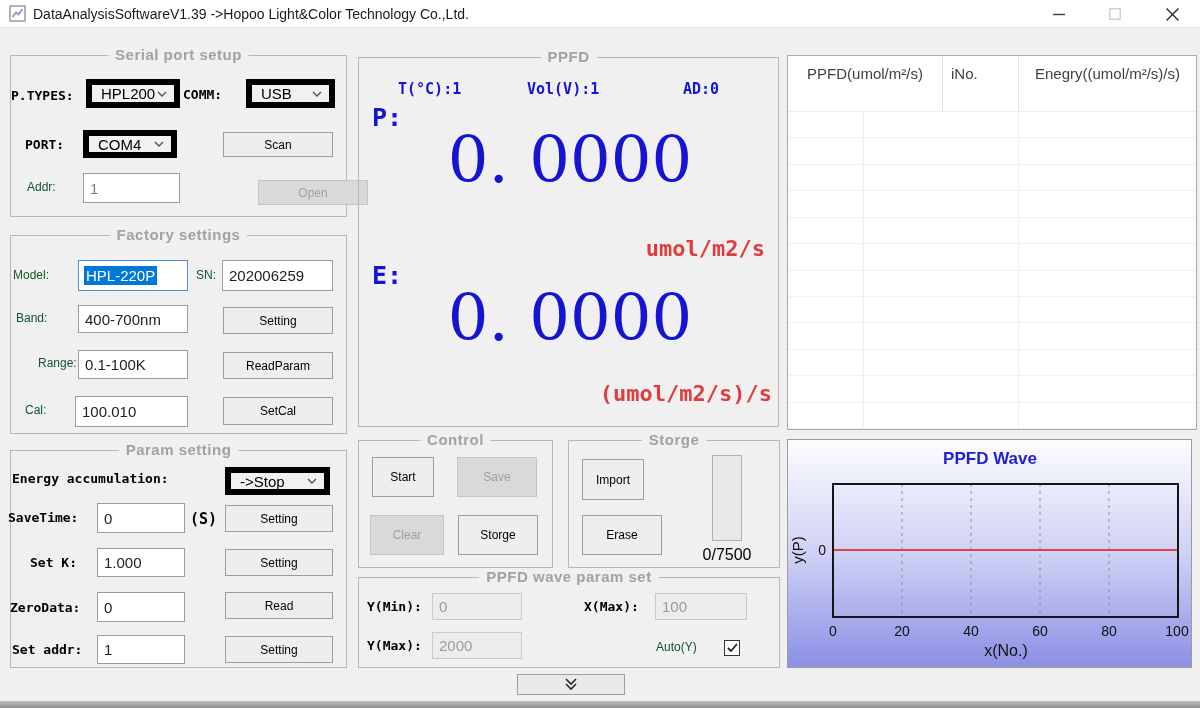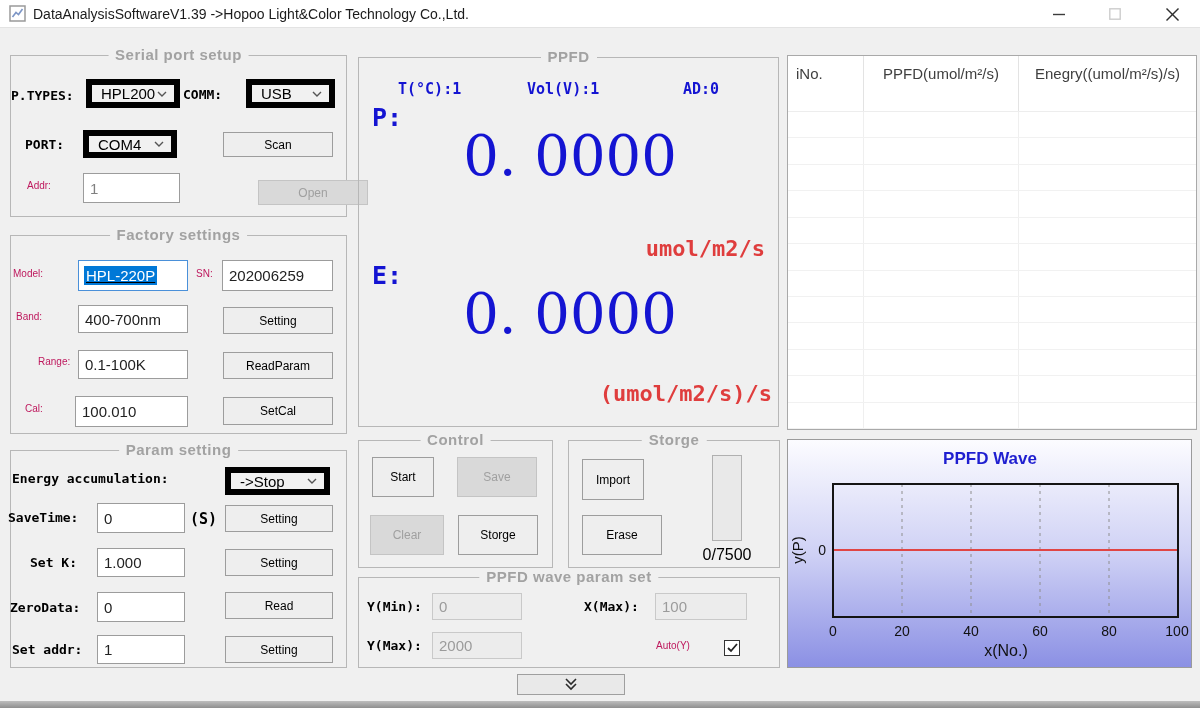--- a/index.html
+++ b/index.html
@@ -10,41 +10,41 @@
   
   .titlebar { position:absolute; left:0; top:0; width:1200px; height:28px; background:#ffffff; border-bottom:1px solid #e3e3e3; }
   .titlebar .apptitle { position:absolute; left:33px; top:6px; font-size:14px; color:#1b1b1b; white-space:nowrap; }
   .appicon { position:absolute; left:9px; top:5px; width:17px; height:17px; }
   .wbtn { position:absolute; top:0; height:28px; width:36px; display:flex; align-items:center; justify-content:center; }
 
   
   .group { position:absolute; border:1px solid #b7b7b7; }
   .gtitle { position:absolute; top:-10px; left:50%; transform:translateX(-50%); background:#f0f0f0; padding:0 7px; color:#a2a2a2; font-weight:bold; font-size:15px; white-space:nowrap; letter-spacing:0.5px; }
 
-  .lbl { position:absolute; font-size:10px; color:#be185d; white-space:nowrap;text-align:center; }
+  .lbl { position:absolute; font-size:12px; color:#14532d; white-space:nowrap;text-align:center; }
   .mlbl { position:absolute; font-family:"DejaVu Sans Mono", monospace; font-weight:bold; font-size:13px; color:#000; white-space:nowrap; }
 
   .btn { position:absolute; background:#eeeeee; border:1px solid #9d9d9d; font-size:12px; color:#000;
          display:flex; align-items:center; justify-content:center; font-family:"Liberation Sans",sans-serif; }
   .btn.dis { background:#d9d9d9; border-color:#c4c4c4; color:#a0a0a0; }
 
   .combo { position:absolute; background:#f1f1f1; border:6px solid #000000; font-size:15px; color:#000;
            display:flex; align-items:center; padding-left:9px; }
   .combo svg { position:absolute; right:7px; top:50%; transform:translateY(-50%); }
 
   .inp { position:absolute; background:#ffffff; border:1px solid #9c9c9c; font-size:15px; color:#222;
          padding-left:6px; font-family:"Liberation Sans",sans-serif; }
   .inp.grey { color:#808080; }
   .inp.dis { background:#ececec; border-color:#c9c9c9; color:#9b9b9b; }
   .inpdiv { position:absolute; background:#ffffff; border:1px solid #4a90d9; display:flex; align-items:center; padding-left:5px; font-size:15px; }
   .inpdiv .sel { background:#0078d7; color:#ffffff; padding:1px 2px; }
 
   
   .bluemono { position:absolute; font-family:"DejaVu Sans Mono", monospace; font-weight:bold; color:#1414d2; white-space:nowrap; }
-  .bignum { position:absolute; font-family:"DejaVu Serif", serif; color:#1414d2; font-size:56px; line-height:1; text-align:center; white-space:nowrap; }
+  .bignum { position:absolute; font-family:"DejaVu Serif", serif; color:#1414d2; font-size:64px; line-height:1; text-align:center; white-space:nowrap; }
   .redunit { position:absolute; font-family:"DejaVu Sans Mono", monospace; font-weight:bold; color:#df3d3d; font-size:22px; text-align:right; white-space:nowrap; }
 
   
   .datatable { position:absolute; left:787px; top:55px; width:410px; height:375px; background:#ffffff; border:1px solid #a9a9a9; display:flex; flex-direction:column; }
   .thead { display:flex; height:56px; border-bottom:1px solid #ededed; }
   .th { font-size:15px; color:#3f3f3f; padding-top:9px; }
   .th1 { width:76px; padding-left:8px; border-right:1px solid #e3e3e3; }
   .th2 { width:155px; text-align:center; border-right:1px solid #e3e3e3; }
   .th3 { flex:1; text-align:center; }
   .tbody { flex:1; display:flex; flex-direction:column; }
@@ -121,21 +121,21 @@
   </div>
   <button class="btn" style="left:223px;top:132px;width:110px;height:25px;">Scan</button>
   <span class="lbl" style="left:27px;top:180px;">Addr:</span>
   <input class="inp grey" style="left: 83px; top: 173px; width: 97px; height: 30px;" value="1">
   <button class="btn dis" style="left:223px;top:180px;width:110px;height:25px;margin-left:35px;">Open</button>
 
   <div class="group" style="left:10px;top:235px;width:337px;height:199px;">
     <span class="gtitle">Factory settings</span>
   </div>
   <span class="lbl" style="left:13px;top:268px;">Model:</span>
-  <div class="inpdiv" style="left:78px;top:260px;width:110px;height:31px;text-decoration:underline;">
+  <div class="inpdiv" style="left:78px;top:260px;width:110px;height:31px;">
     <span class="sel">HPL-220P</span>
   </div>
   <span class="lbl" style="left:196px;top:268px;">SN:</span>
   <input class="inp" style="left: 222px; top: 260px; width: 111px; height: 31px;" value="202006259">
   <span class="lbl" style="left:16px;top:311px;">Band:</span>
   <input class="inp" style="left: 78px; top: 305px; width: 110px; height: 28px;" value="400-700nm">
   <button class="btn" style="left:223px;top:307px;width:110px;height:27px;">Setting</button>
   <span class="lbl" style="left:10px;top:356px;padding-left:28px;">Range:</span>
   <input class="inp" style="left: 78px; top: 350px; width: 110px; height: 29px;" value="0.1-100K">
   <button class="btn" style="left:223px;top:352px;width:110px;height:27px;">ReadParam</button>
@@ -207,22 +207,22 @@
   <input class="inp dis" style="left: 432px; top: 632px; width: 90px; height: 27px;" disabled="" value="2000">
   <span class="lbl" style="left:656px;top:640px;">Auto(Y)</span>
   <div class="chk" style="left:724px;top:640px;">
     <svg width="11" height="10" viewBox="0 0 11 10">
         <polyline points="1,5 4,8 10,1" fill="none" stroke="#222" stroke-width="1.8"></polyline>
       </svg>
   </div>
 
   <div class="datatable">
     <div class="thead">
+      <div class="th th2">PPFD(umol/m²/s)</div>
       <div class="th th1">iNo.</div>
-      <div class="th th2">PPFD(umol/m²/s)</div>
       <div class="th th3">Enegry((umol/m²/s)/s)</div>
     </div>
     <div class="tbody">
       <div class="trow">
           <div class="td1"></div>
           <div class="td2"></div>
           <div class="td3"></div>
         </div>
       <div class="trow">
           <div class="td1"></div>

